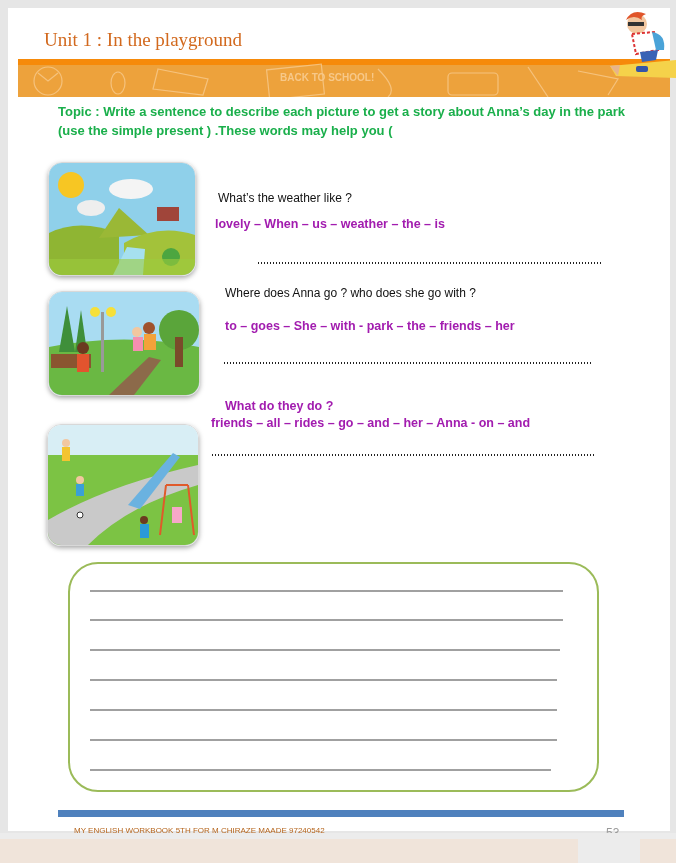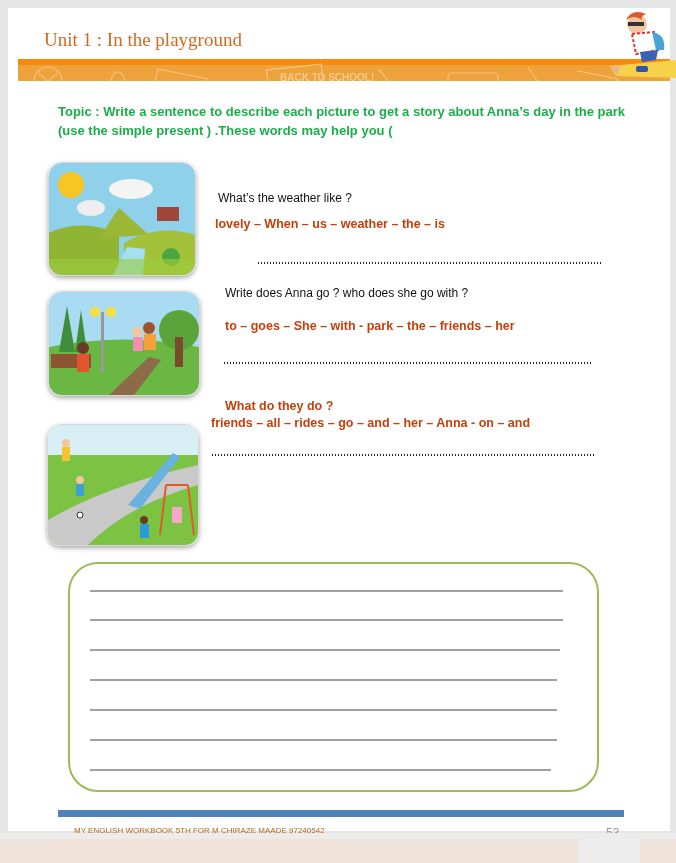--- a/index.html
+++ b/index.html
@@ -21,39 +21,39 @@
     position:absolute; left:0; top:6px; width:578px; height:24px; background:#f0e4da;
   }
   .bottom-strip .peach2 {
     position:absolute; left:640px; top:6px; width:36px; height:24px; background:#f0e4da;
   }
   .unit-title {
     position:absolute; left:44px; top:29px;
     font-family:"Liberation Serif", serif; font-size:19px; color:#d2691e;
   }
   .banner {
-    position:absolute; left:18px; top:59px; width:652px; height:22px;
+    position:absolute; left:18px; top:59px; width:652px; height:38px;
     background:#eda23c; overflow:hidden;
   }
   .banner .topline { position:absolute; left:0; top:0; width:100%; height:6px; background:#f68a0a; }
   .banner svg { position:absolute; left:0; top:0; }
   .mascot { position:absolute; left:610px; top:6px; width:66px; height:82px; }
 
   .topic {
     position:absolute; left:58px; top:102px; width:570px;
     color:#1aaf4b; font-weight:bold; font-size:13px; line-height:19px;
   }
   .pic {
     position:absolute; border-radius:14px; overflow:hidden;
     box-shadow:0 2px 5px rgba(0,0,0,0.35);
     border:1px solid #d8d8d8;
   }
   .pic svg { display:block; }
   .q { position:absolute; font-size:12px; color:#111; white-space:nowrap; }
-  .w { position:absolute; font-size:12.5px; color:#c2410c; font-weight:bold; white-space:nowrap; }
+  .w { position:absolute; font-size:12.5px; color:#a21caf; font-weight:bold; white-space:nowrap; }
   .dots { position:absolute; height:2px;
     background-image:radial-gradient(circle, #222 0.8px, transparent 1px);
     background-size:3px 2px; background-repeat:repeat-x; }
 
   .answer-box {
     position:absolute; left:68px; top:562px; width:531px; height:230px;
     border:2.5px solid #9bbb59; border-radius:30px; box-sizing:border-box;
   }
   .answer-line { position:absolute; left:20px; height:2px;
     background-image:radial-gradient(circle, #333 0.6px, transparent 0.8px);
@@ -135,21 +135,21 @@
     <path d="M60 103 L100 65 L112 68 L85 103 Z" fill="#8c6a4a"></path>
     <rect x="2" y="62" width="40" height="14" fill="#8a5530"></rect>
     <circle cx="34" cy="56" r="6" fill="#6b3a20"></circle>
       <rect x="28" y="62" width="12" height="18" fill="#e2542e"></rect>
     <circle cx="88" cy="40" r="5" fill="#f2c7a0"></circle>
       <rect x="84" y="45" width="10" height="14" fill="#f58fb0"></rect>
     <circle cx="100" cy="36" r="6" fill="#a0522d"></circle>
       <rect x="95" y="42" width="12" height="16" fill="#f3a23a"></rect>
   </svg>
 </div>
-<div class="q" style="left:225px;top:286px;">Write does Anna go ? who does she go with ?</div>
+<div class="q" style="left:225px;top:286px;">Where does Anna go ? who does she go with ?</div>
 <div class="w" style="left:225px;top:319px;">to – goes – She – with -  park – the – friends – her</div>
 <div class="dots" style="left:223px;top:362px;width:370px;"></div>
 <div class="w" style="left:225px;top:399px;">What do they do ?</div>
 <div class="w" style="left:211px;top:416px;">friends – all – rides – go – and – her – Anna - on – and</div>
 <div class="dots" style="left:211px;top:454px;width:385px;"></div>
 
 <div class="pic" style="left:47px;top:424px;width:150px;height:120px;">
   <svg width="150" height="120">
     <rect width="150" height="120" fill="#d8eef5"></rect>
     <path d="M0 30 L150 30 L150 120 L0 120 Z" fill="#7cc344"></path>

